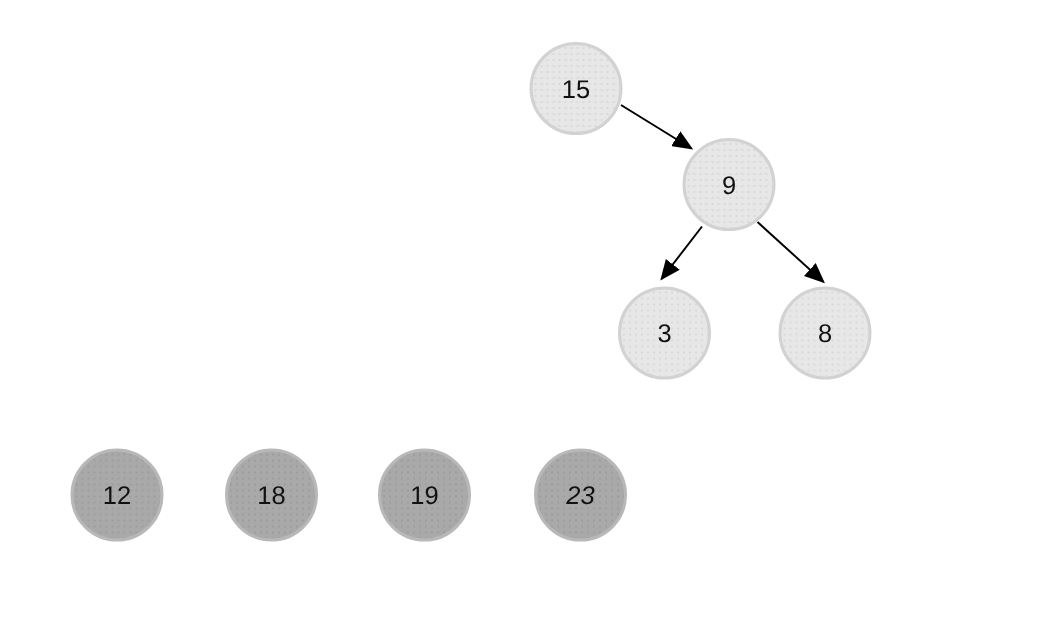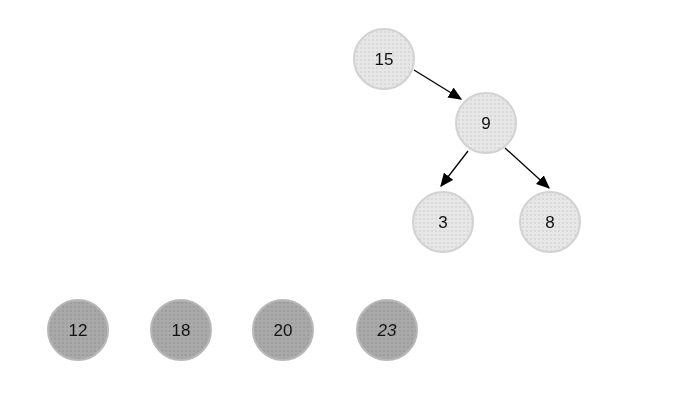--- a/index.html
+++ b/index.html
@@ -81,19 +81,19 @@
       </div>
     </div>
   <div id="list-group">
       <div class="node dark" style="left: 47px; top: 299px; width: 62px; height: 62px;">
         <span>12</span>
       </div>
       <div class="node dark" style="left: 150px; top: 299px; width: 62px; height: 62px;">
         <span>18</span>
       </div>
       <div class="node dark" style="left: 252px; top: 299px; width: 62px; height: 62px;">
-        <span>20</span>
+        <span>19</span>
       </div>
       <div class="node dark" style="left: 356px; top: 299px; width: 62px; height: 62px; font-style: italic;">
         <span>23</span>
       </div>
     </div>
 </div>
 
 </body></html>

